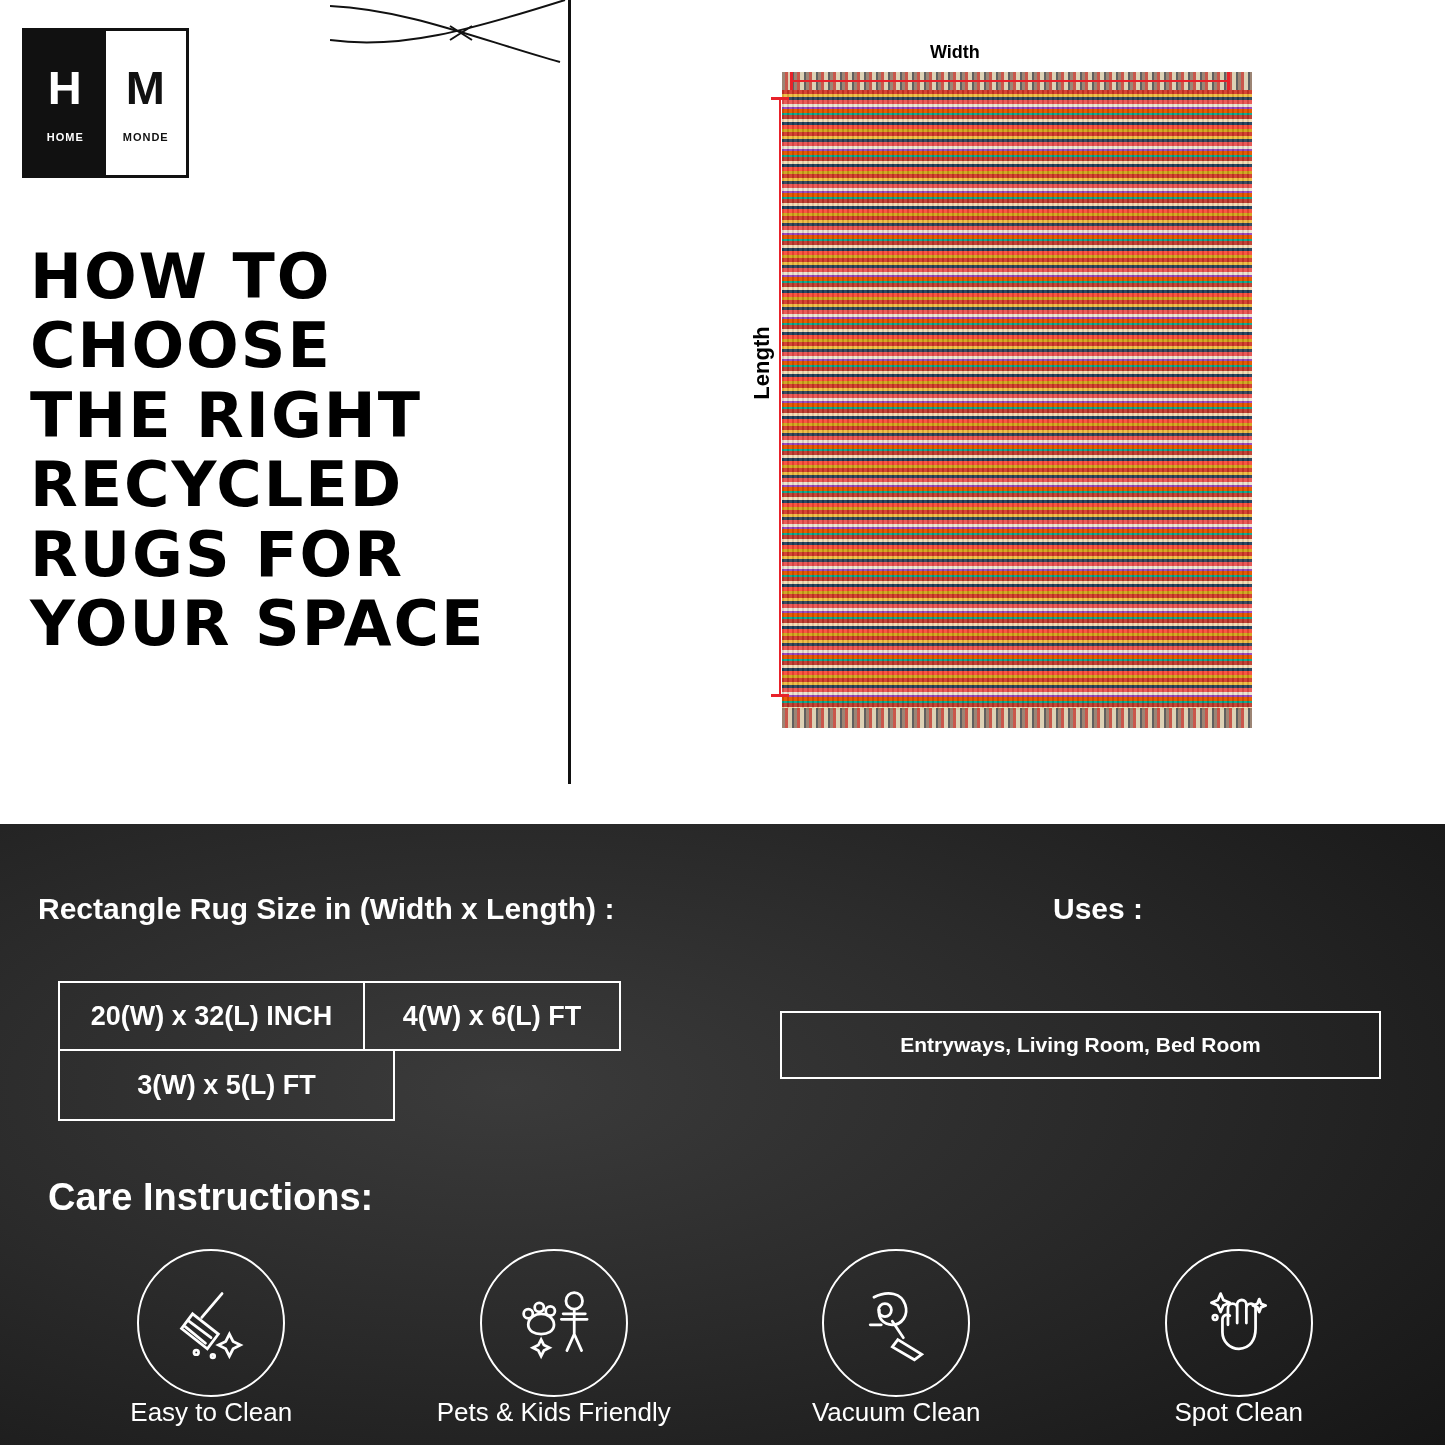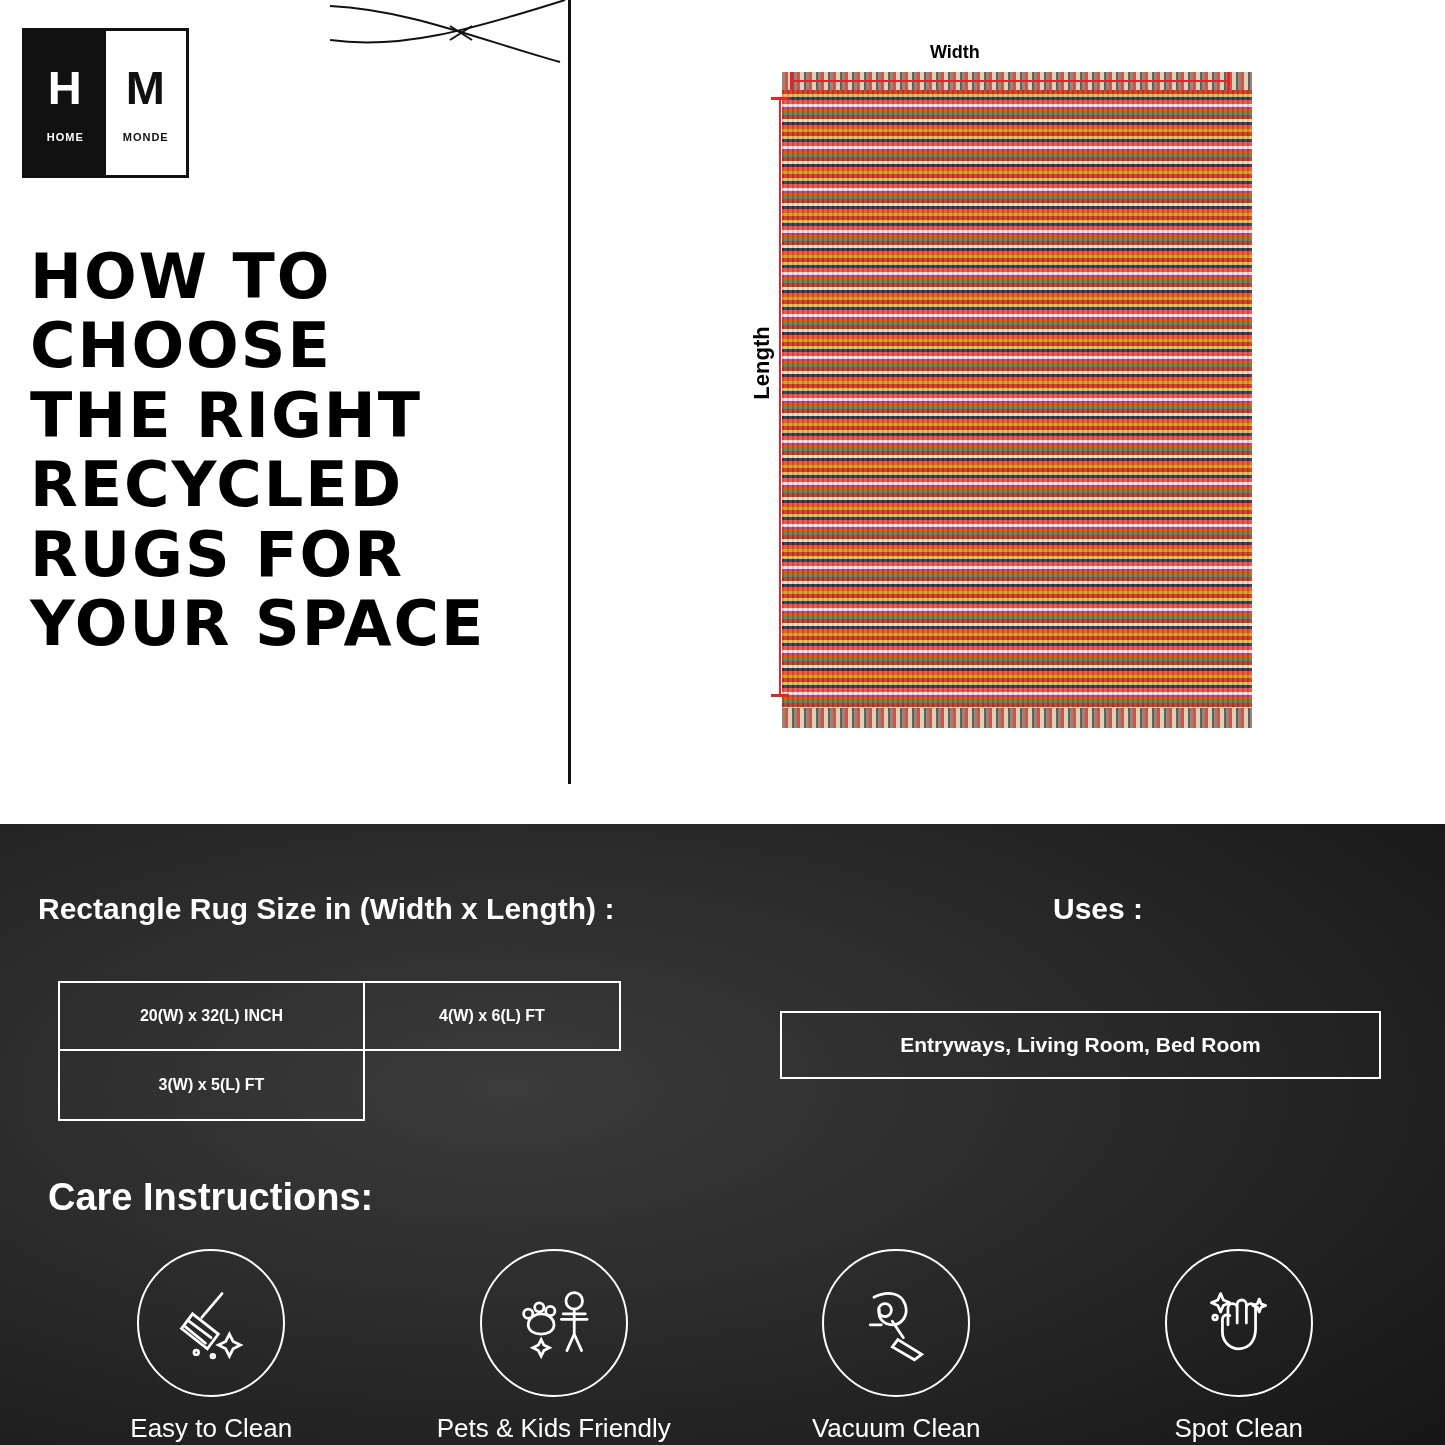--- a/index.html
+++ b/index.html
@@ -151,25 +151,25 @@
 
   .size-grid {
     position: absolute; left: 58px; top: 157px;
     width: 615px;
   }
   .size-row { display: flex; }
   .size-cell {
     border: 2px solid #fff;
     height: 70px;
     display: flex; align-items: center; justify-content: center;
-    font-size: 16px; font-weight: 700; color: #fff;
+    font-size: 27px; font-weight: 700; color: #fff;
   }
   .cell-a { width: 307px; }
   .cell-b { width: 256px; border-left: none; }
-  .cell-c { width: 307px; border-top: none; }
+  .cell-c { width: 337px; border-top: none; }
 
   .uses-box {
     position: absolute; left: 780px; top: 187px;
     width: 601px; height: 68px;
     border: 2px solid #fff;
     display: flex; align-items: center; justify-content: center;
     font-size: 21px; font-weight: 700; color: #fff;
   }
 
   .care-title {
@@ -187,21 +187,20 @@
     display: flex; flex-direction: column;
     align-items: center; justify-content: flex-start;
   }
   .care-circle {
     width: 148px; height: 148px;
     border: 2px solid #fff;
     border-radius: 50%;
     display: flex; align-items: center; justify-content: center;
   }
   .care-label {
-    margin-top: 16px;
     font-size: 26px;
     color: #fff;
     text-align: center;
     white-space: nowrap;
   }
 </style>
 </head>
 <body>
 
 <div class="page">

